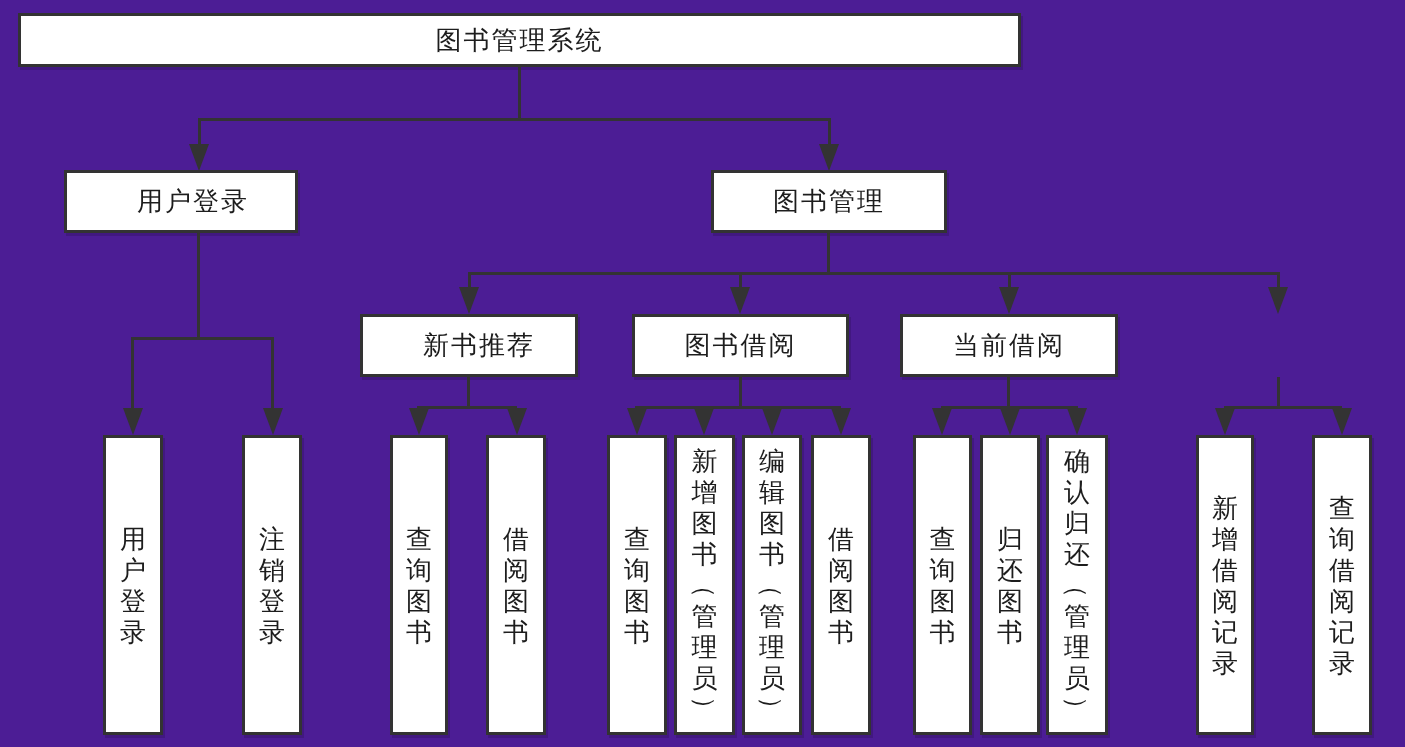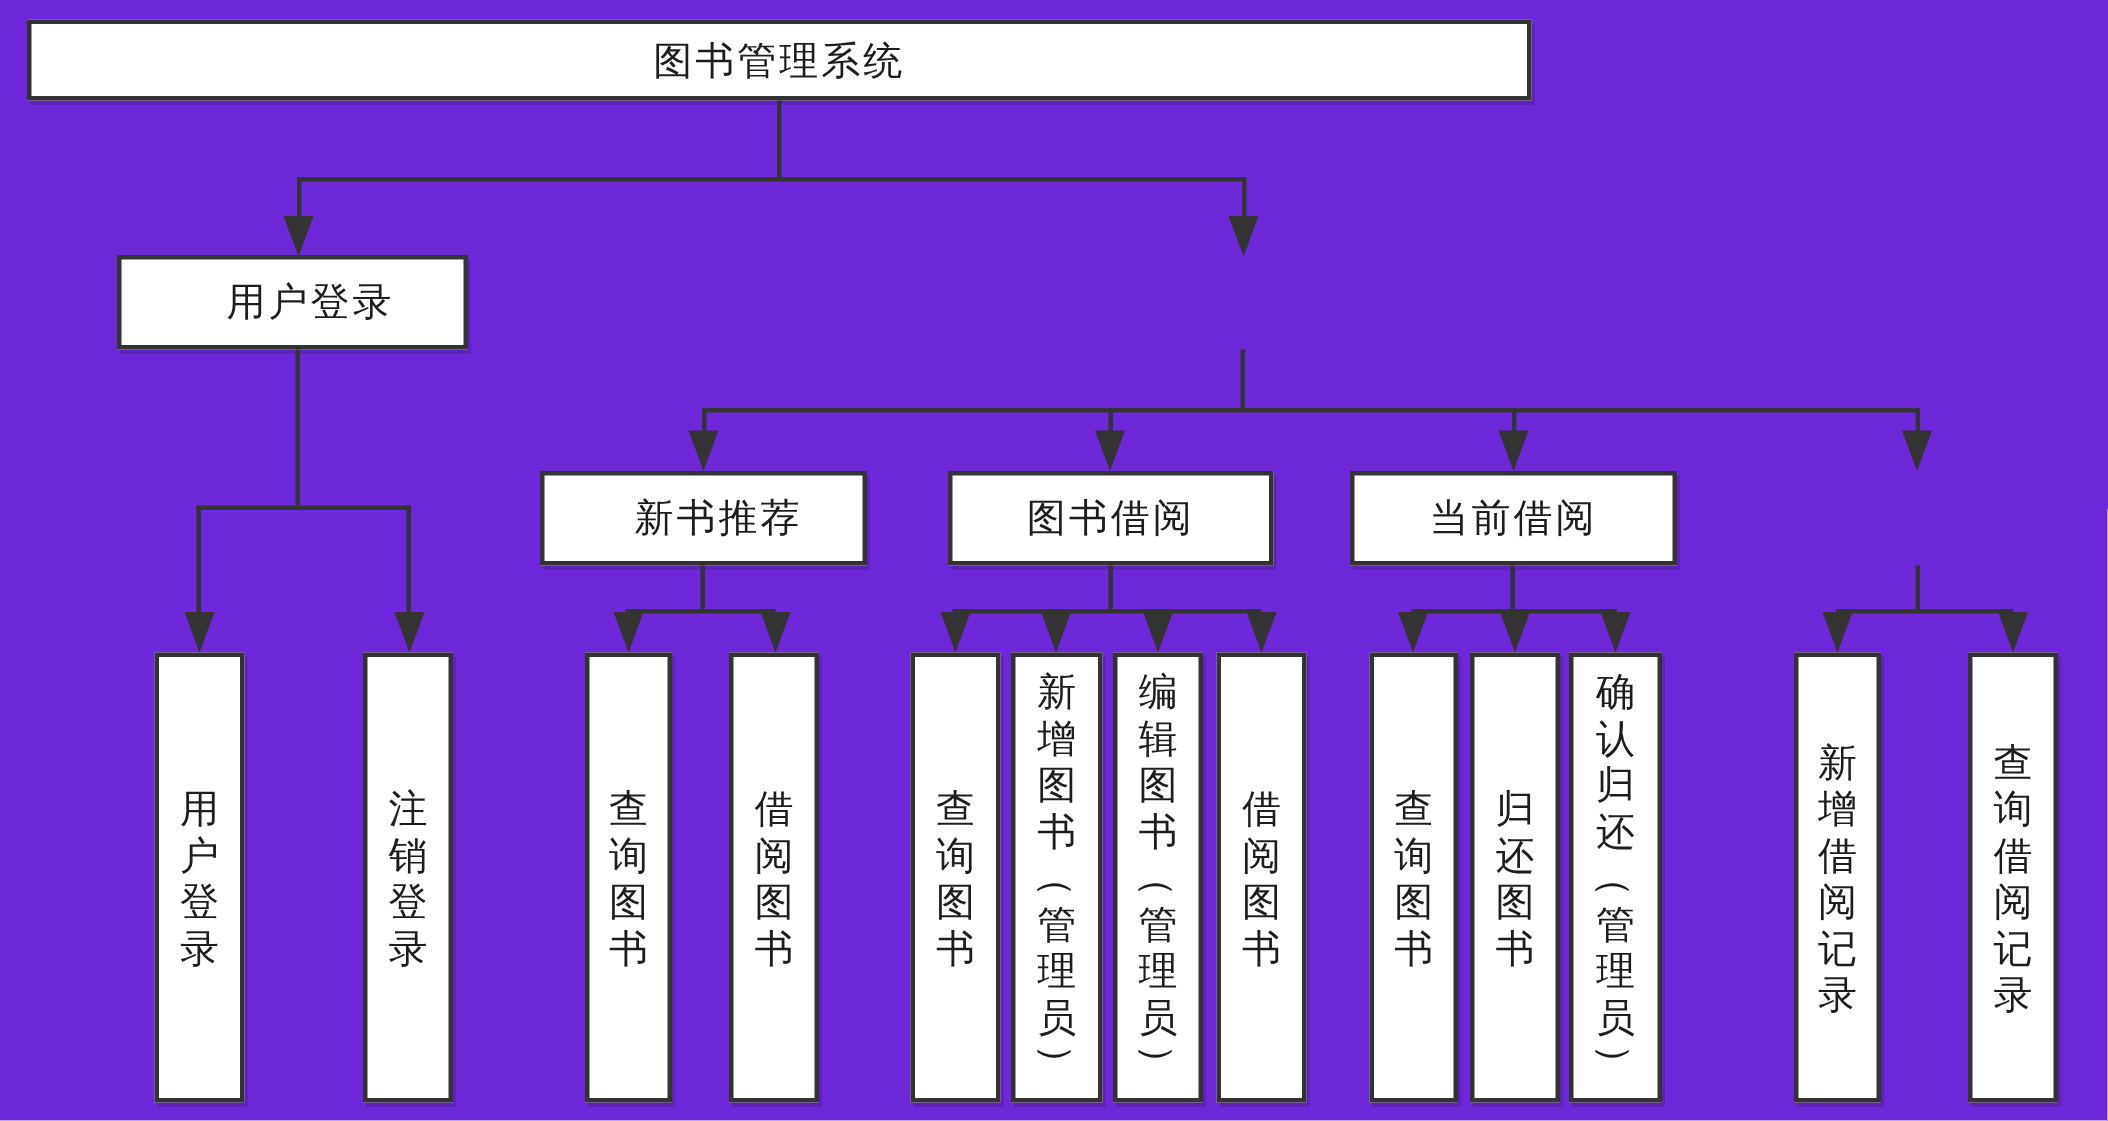--- a/index.html
+++ b/index.html
@@ -3,21 +3,21 @@
 <meta charset="utf-8">
 <style>
   html, body {
     margin: 0; padding: 0;
     background: #ffffff;
     font-family: "Liberation Sans", sans-serif;
   }
   #stage {
     position: relative;
     width: 1405px; height: 747px;
-    background: #6d28d9;
+    background: #4c1d95;
     overflow: hidden;
     color: #1d1d1d;
   }
   .box {
     position: absolute;
     background: #ffffff;
     border: 3px solid #333333;
     box-shadow: 2px 3px 0 rgba(0,0,0,0.14);
     display: flex;
     align-items: center;
@@ -73,22 +73,25 @@
     <span class="h-label">图书管理系统</span>
   </div>
 
   <div class="vline" style="left:518px; top:67px;  height:51px;"></div>
   <div class="hline" style="left:198px; top:118px; width:632px;"></div>
   <div class="vline" style="left:198px; top:118px; height:28px;"></div>
   <div class="arrow" style="left:189px; top:144px;"></div>
   <div class="vline" style="left:828px; top:118px; height:28px;"></div>
   <div class="arrow" style="left:819px; top:144px;"></div>
 
-  <div class="box" style="left:78px; top:170px; width:234px; height:63px;padding-left:24px;">
+  <div class="box" style="left:64px; top:170px; width:234px; height:63px;padding-left:24px;">
     <span class="h-label">用户登录</span>
+  </div>
+  <div class="box" style="left:711px; top:170px; width:236px; height:63px;">
+    <span class="h-label">图书管理</span>
   </div>
 
   <div class="vline" style="left:197px; top:233px; height:104px;"></div>
   <div class="hline" style="left:131px; top:337px; width:143px;"></div>
   <div class="vline" style="left:131px; top:337px; height:73px;"></div>
   <div class="arrow" style="left:123px; top:408px;"></div>
   <div class="vline" style="left:271px; top:337px; height:73px;"></div>
   <div class="arrow" style="left:263px; top:408px;"></div>
 
   <div class="vline" style="left:827px; top:233px; height:39px;"></div>

